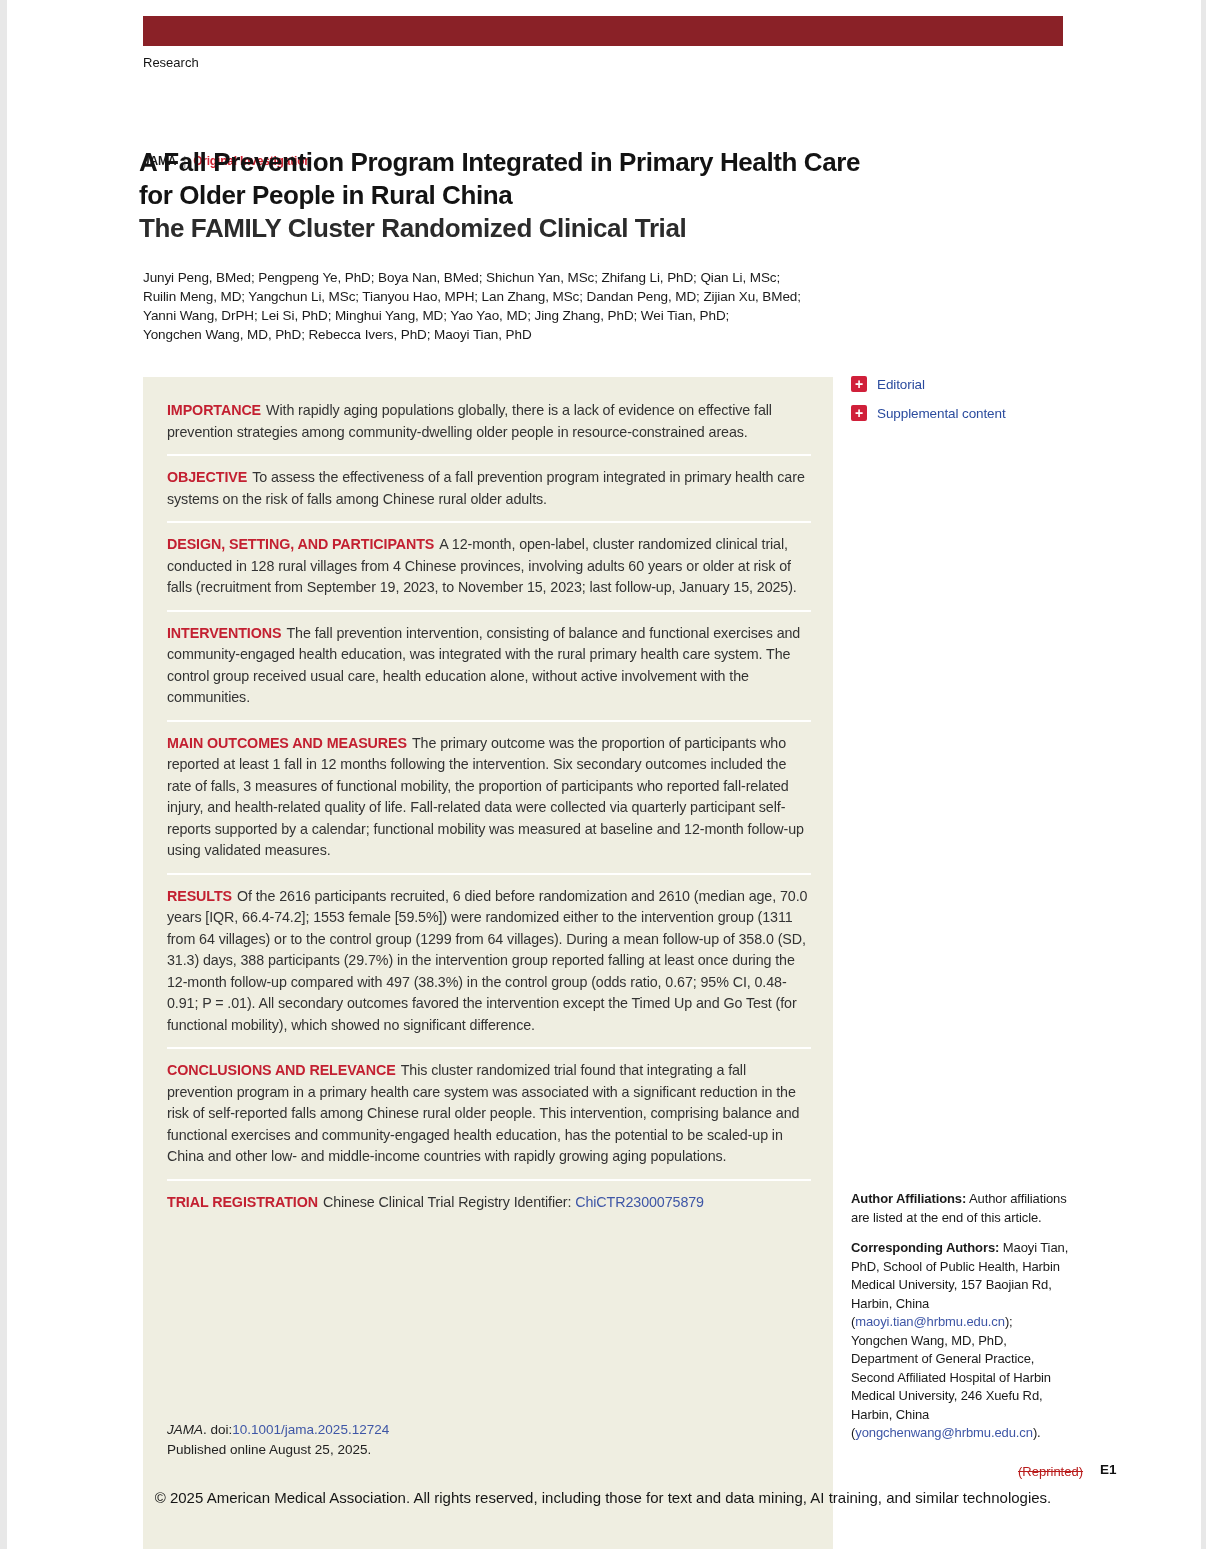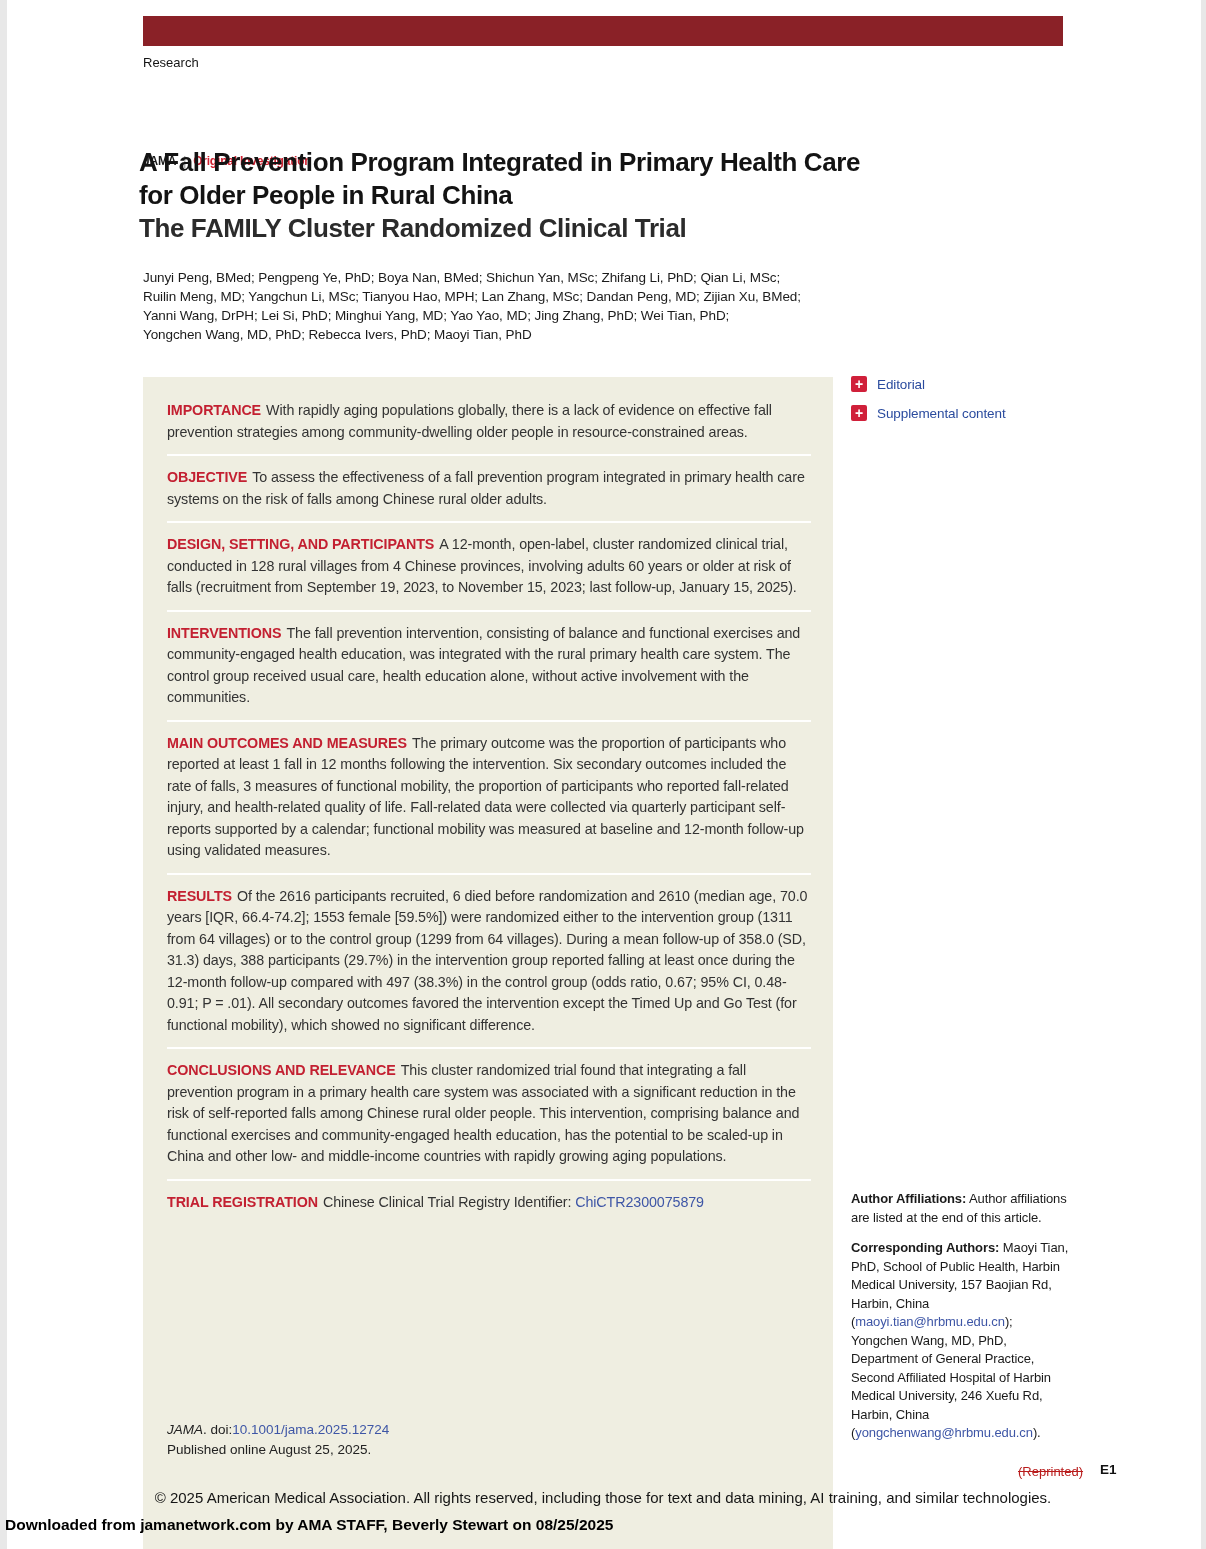--- a/index.html
+++ b/index.html
@@ -134,14 +134,13 @@
       <b>Author Affiliations:</b><span> Author affiliations are listed at the end of this article.</span>
     </p>
     <p>
       <b>Corresponding Authors:</b><span> Maoyi Tian, PhD, School of Public Health, Harbin Medical University, 157 Baojian Rd, Harbin, China (</span><a class="inline-link">maoyi.tian@hrbmu.edu.cn</a><span>); Yongchen Wang, MD, PhD, Department of General Practice, Second Affiliated Hospital of Harbin Medical University, 246 Xuefu Rd, Harbin, China (</span><a class="inline-link">yongchenwang@hrbmu.edu.cn</a><span>).</span>
     </p>
   </div>
 
   <div class="reprinted">(Reprinted)</div>
   <div class="pageno">E1</div>
   <div class="copyright">© 2025 American Medical Association. All rights reserved, including those for text and data mining, AI training, and similar technologies.</div>
-  <div class="downloaded">Downloaded from jamanetwork.com by AMA STAFF, Beverly Stewart on 08/25/2025</div>
 </div>
 
 </body></html>

